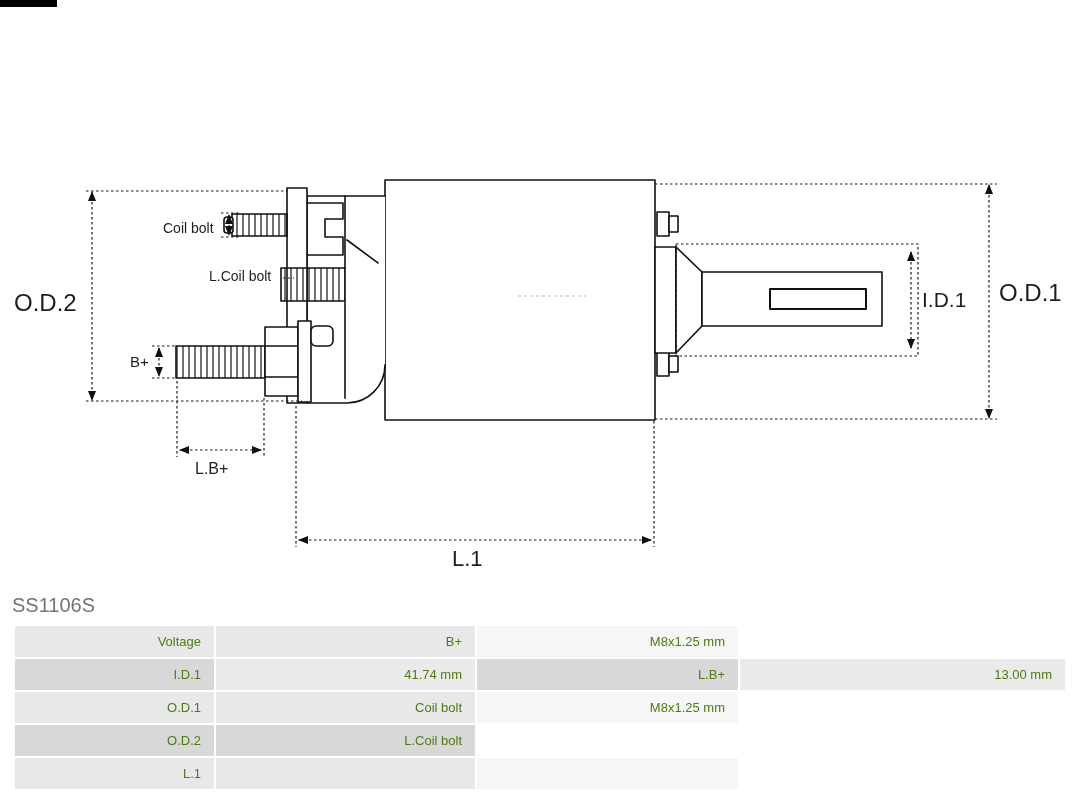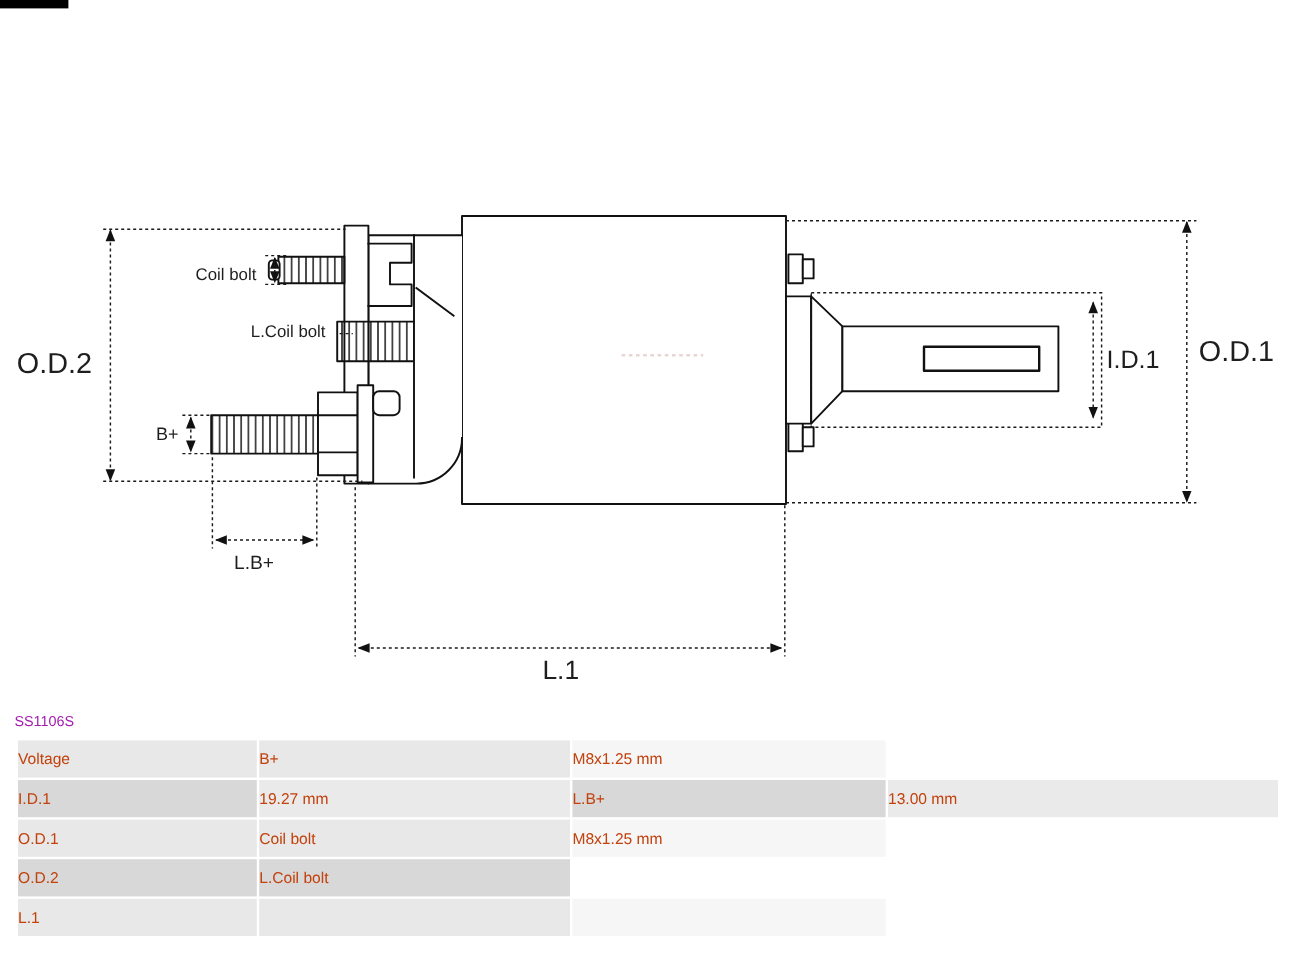--- a/index.html
+++ b/index.html
@@ -5,26 +5,26 @@
   html,body { margin:0; padding:0; }
   body {
     width:1080px; height:799px; background:#ffffff;
     font-family:"Liberation Sans", sans-serif;
     position:relative; overflow:hidden;
   }
   .corner-mark { position:absolute; top:0; left:0; width:57px; height:7px; background:#000; }
   .diagram-wrap { position:relative; width:1080px; height:590px; }
   .diagram-wrap svg { display:block; }
   svg text { font-family:"Liberation Sans", sans-serif; fill:#1e1e1e; }
-  .product-code { margin:4px 0 9px 12px; font-size:12px; color:#a21caf; font-weight:400; }
+  .product-code { margin:4px 0 9px 12px; font-size:20px; color:#737373; font-weight:400; }
   .spec-table { width:1050px; margin:0 auto; display:flex; flex-direction:column; gap:2px; background:#fff; }
   .spec-row { display:grid; grid-template-columns:199px 259px 261px 1fr; gap:2px; height:31px; }
   .cell {
-    line-height:31px; font-size:13px; color:#c2410c;
-    padding-right:13px; box-sizing:border-box;
+    line-height:31px; font-size:13px; color:#4d7c0f;
+    text-align:right; padding-right:13px; box-sizing:border-box;
     white-space:nowrap; overflow:hidden;
   }
   .spec-row:nth-child(odd)  .lab { background:#e8e8e8; }
   .spec-row:nth-child(odd)  .val { background:#f6f6f6; }
   .spec-row:nth-child(even) .lab { background:#d8d8d8; }
   .spec-row:nth-child(even) .val { background:#eaeaea; }
 </style>
 </head>
 <body>
 
@@ -128,21 +128,21 @@
 <div class="product-code">SS1106S</div>
 
 <div class="spec-table">
   <div class="spec-row">
     <div class="cell lab">Voltage</div>
     <div class="cell lab">B+</div>
     <div class="cell val">M8x1.25 mm</div>
   </div>
   <div class="spec-row">
     <div class="cell lab">I.D.1</div>
-    <div class="cell val">19.27 mm</div>
+    <div class="cell val">41.74 mm</div>
     <div class="cell lab">L.B+</div>
     <div class="cell val">13.00 mm</div>
   </div>
   <div class="spec-row">
     <div class="cell lab">O.D.1</div>
     <div class="cell lab">Coil bolt</div>
     <div class="cell val">M8x1.25 mm</div>
   </div>
   <div class="spec-row">
     <div class="cell lab">O.D.2</div>

